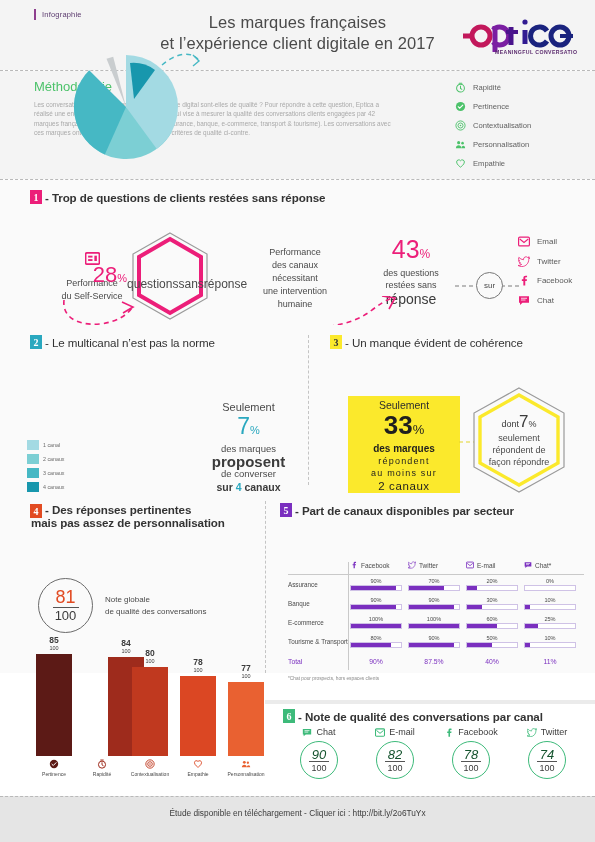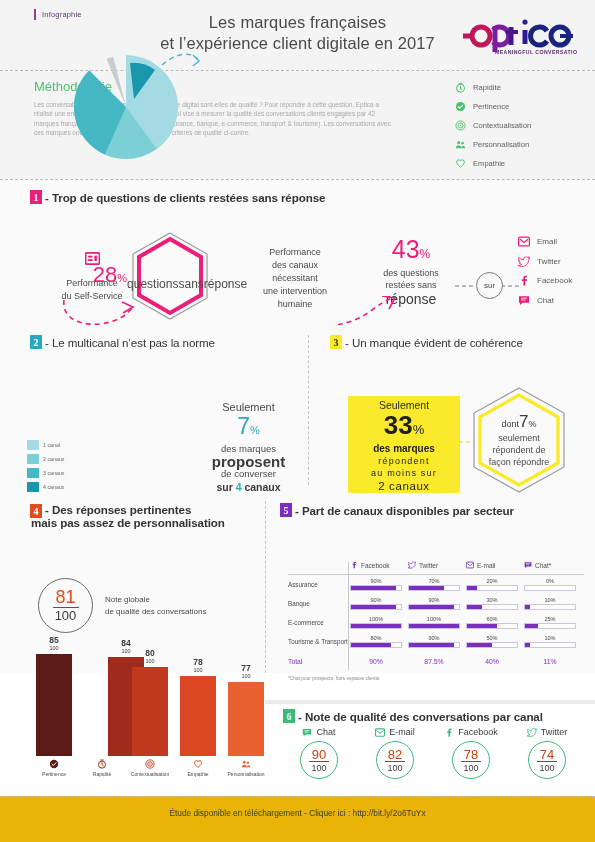--- a/index.html
+++ b/index.html
@@ -190,26 +190,26 @@
   .g-circles { display:flex; margin-top:4px; padding-left:16px; }
   .gc { width:76px; text-align:center; }
   .gc .hd { display:flex; align-items:center; justify-content:center; gap:4px; margin-bottom:4px; }
   .gc .hd svg { width:10px; height:9px; }
   .gc .hd .nm { font-size:9px; color:#3b3b3b; }
   .gc .circle {
     width:38px; height:38px; border-radius:50%; border:1.2px solid #3dba7a;
     display:flex; flex-direction:column; align-items:center; justify-content:center;
     margin:0 auto;
   }
-  .gc .circle .n { color:#c2410c; font-size:13px; line-height:13px; }
+  .gc .circle .n { color:#14532d; font-size:13px; line-height:13px;font-style:italic; }
   .gc .circle .bar { width:20px; border-top:1px solid #555; margin:.5px 0; }
   .gc .circle .d { color:#3b3b3b; font-size:9px; line-height:10px; }
 
   
-  .footer { position:absolute; left:0; bottom:0; width:595px; height:46px; background:#eab308; }
+  .footer { position:absolute; left:0; bottom:0; width:595px; height:46px; background:#e5e5e5; }
   .footer .lines { text-align:center; padding-top:9px; }
   .footer .fl { font-size:8.3px; line-height:14px; color:#3b3b3b; }
   .footer .fl a { color:#3b3b3b; text-decoration:none; }
 
   .band-grey { position:absolute; left:0; width:595px; height:4px; background:#ebebeb; }
 </style>
 </head>
 <body>
 
 <div class="page">

